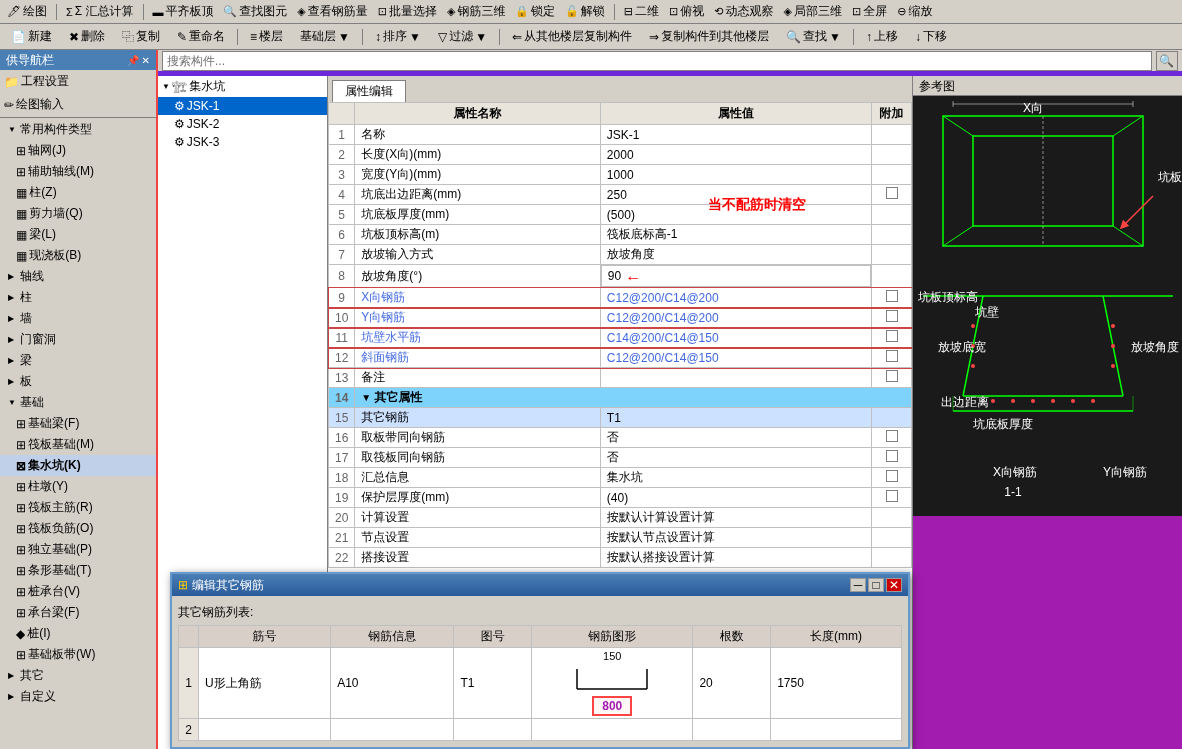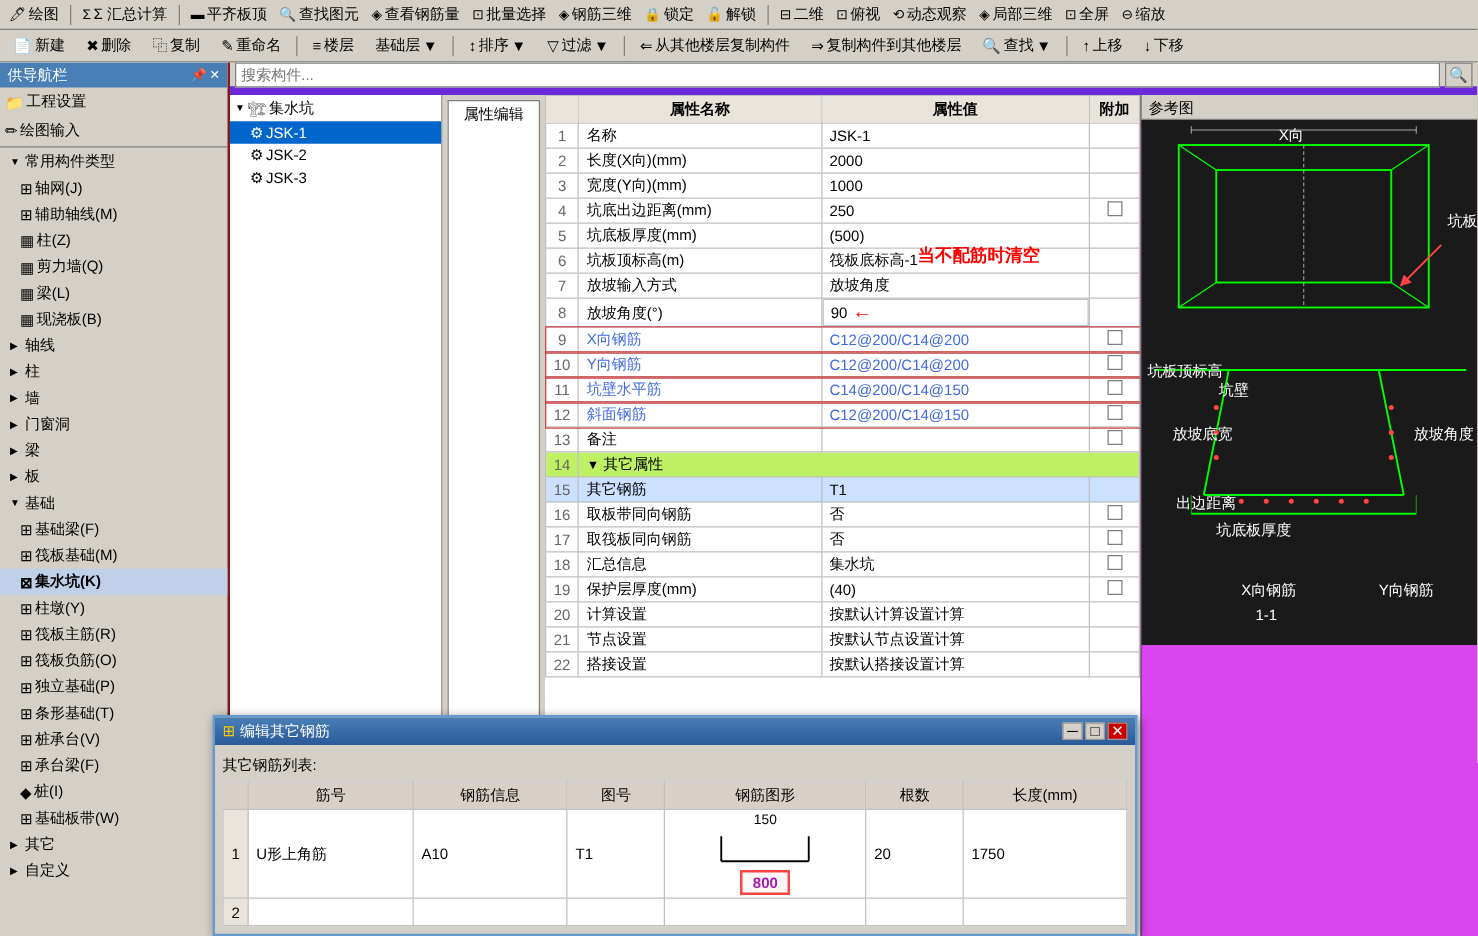--- a/index.html
+++ b/index.html
@@ -29,63 +29,63 @@
     
     .main-layout { display: flex; height: calc(749px - 50px); }
     .nav-tree-item { padding: 2px 4px 2px 8px; display: flex; align-items: center; gap: 2px; cursor: pointer; }
 
     
     .middle-content { flex: 1; display: flex; flex-direction: column; overflow: hidden; }
 
     
     .search-bar {
       display: flex; align-items: center; padding: 3px 4px; gap: 4px;
-      background: #d4d0c8; border-bottom: 7px solid #6d28d9; height: 26px;
+      background: #d4d0c8; border-bottom: 5px solid #6d28d9; height: 26px;
     }
     .search-input {
       flex: 1; height: 20px; border: 1px solid #808080; padding: 1px 4px;
       background: white; font-size: 12px;
     }
     .search-btn { width: 22px; height: 20px; border: 1px solid #808080; background: #d4d0c8; cursor: pointer; display: flex; align-items: center; justify-content: center; }
 
     
     .tree-table-layout { display: flex; flex: 1; overflow: hidden; }
 
     
     .tree-panel { width: 170px; border-right: 1px solid #808080; background: white; overflow-y: auto; flex-shrink: 0; }
     .tree-node { padding: 2px 4px; display: flex; align-items: center; gap: 2px; cursor: pointer; }
     .tree-node.selected { background: #0066cc; color: white; }
 
     
-    .props-area { flex: 1; display: flex; overflow: hidden; }
+    .props-area { flex: 1; display: flex; flex-direction: column; overflow: hidden; }
     .props-table { flex: 1; overflow-y: auto; background: white; }
     table.attr-table { width: 100%; border-collapse: collapse; }
     table.attr-table th {
       background: #e8e4dc; border: 1px solid #c0c0c0; padding: 2px 6px;
       text-align: center; position: sticky; top: 0; z-index: 1;
     }
     table.attr-table td { border: 1px solid #c0c0c0; padding: 1px 6px; }
     table.attr-table .row-num { color: #666; text-align: center; width: 24px; }
     .highlight-row td { background: #cce0ff !important; }
-    .section-header td { background: #bef264; font-weight: normal; }
+    .section-header td { background: #7dd3fc; font-weight: bold; }
     .rebar-text { color: #4169e1; }
     .checkbox-cell { text-align: center; }
     .checkbox { width: 12px; height: 12px; border: 1px solid #808080; display: inline-block; background: white; }
 
     
     .ref-panel {
       width: 270px; background: #1a1a1a; border-left: 1px solid #808080;
       flex-shrink: 0; overflow: hidden; position: relative;
     }
     .ref-panel-header {
       background: #d4d0c8; padding: 2px 6px; border-bottom: 1px solid #808080;
       font-size: 12px; height: 20px;
     }
     .ref-image-area { 
-      background: #d946ef; flex: 1; position: relative;
+      background: #a21caf; flex: 1; position: relative;
       height: calc(100% - 20px); overflow: hidden;
     }
     .dialog-window {
       background: #d4d0c8; border: 2px solid #6699cc;
       box-shadow: 2px 2px 8px rgba(0,0,0,0.5);
       margin: 0 auto; width: 740px;
     }
     .dialog-title-bar {
       background: linear-gradient(to bottom, #4a7fb5, #2a5a99);
       color: white; padding: 3px 6px; display: flex; align-items: center;
@@ -199,21 +199,21 @@
     <span>上移</span>
   </button>
   <button class="tb-btn">
     <span>↓</span>
     <span>下移</span>
   </button>
 </div>
 
 <div class="main-layout">
 
-  <div class="left-nav" style="width:184px; border-right:2px solid #7f1d1d; overflow-y:auto;">
+  <div class="left-nav" style="width:158px; border-right:2px solid #ef4444; overflow-y:auto;">
     <div style="background:#4a7fb5; color:white; padding:2px 6px; display:flex; justify-content:space-between; align-items:center; height:20px;">
       <span>供导航栏</span>
       <span style="display:flex;gap:2px;">
         <span style="cursor:pointer; font-size:10px;">📌</span>
         <span style="cursor:pointer; font-size:10px;">✕</span>
       </span>
     </div>
     <div class="nav-tree-item" style="padding:3px 4px;">
       <span>📁</span>
       <span>工程设置</span>

